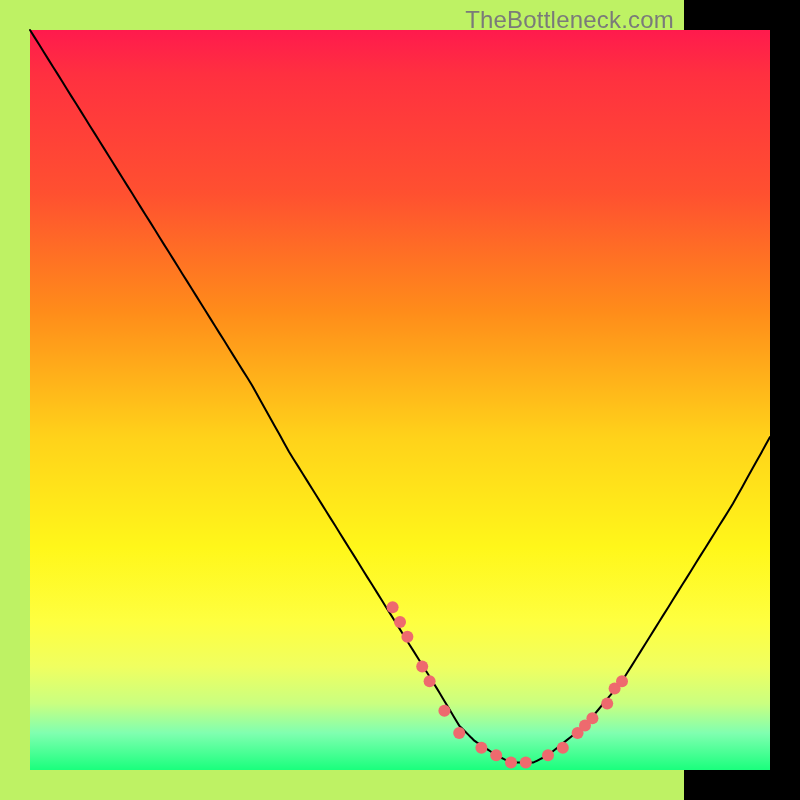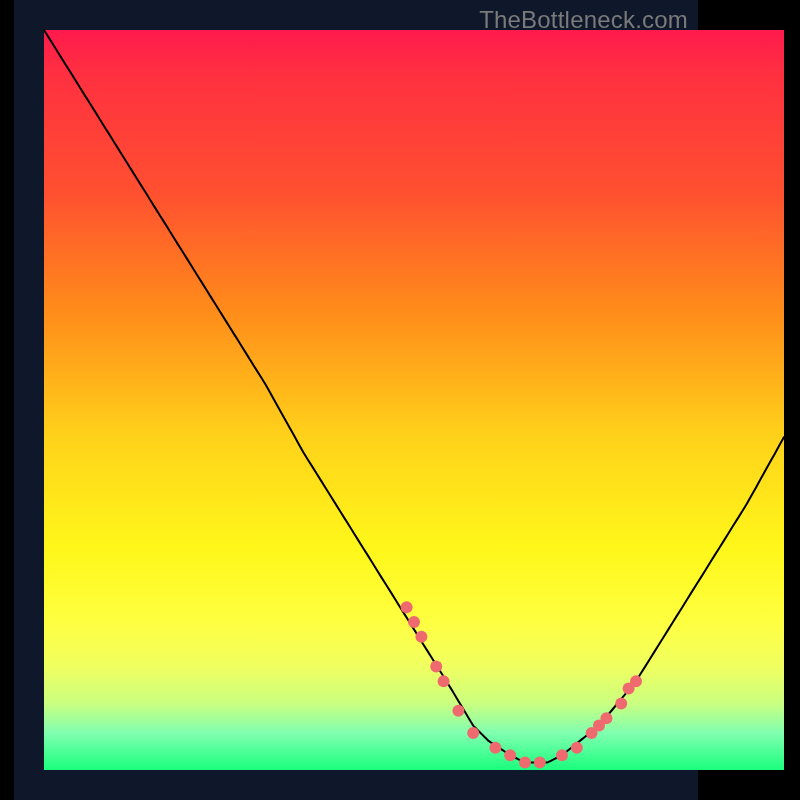--- a/index.html
+++ b/index.html
@@ -6,25 +6,25 @@
     margin: 0;
     padding: 0;
     width: 800px;
     height: 800px;
     background: #000;
     overflow: hidden;
     font-family: Arial, Helvetica, sans-serif;
   }
   .frame {
     position: absolute;
-    left: 14px;
+    left: 0;
     top: 0;
     width: 684px;
     height: 800px;
-    background: #0f172a;
+    background: #bef264;
   }
   .plot-area {
     position: absolute;
     left: 30px;
     top: 30px;
     width: 740px;
     height: 740px;
     background: linear-gradient(
       to bottom,
       #ff1a4d 0%,

